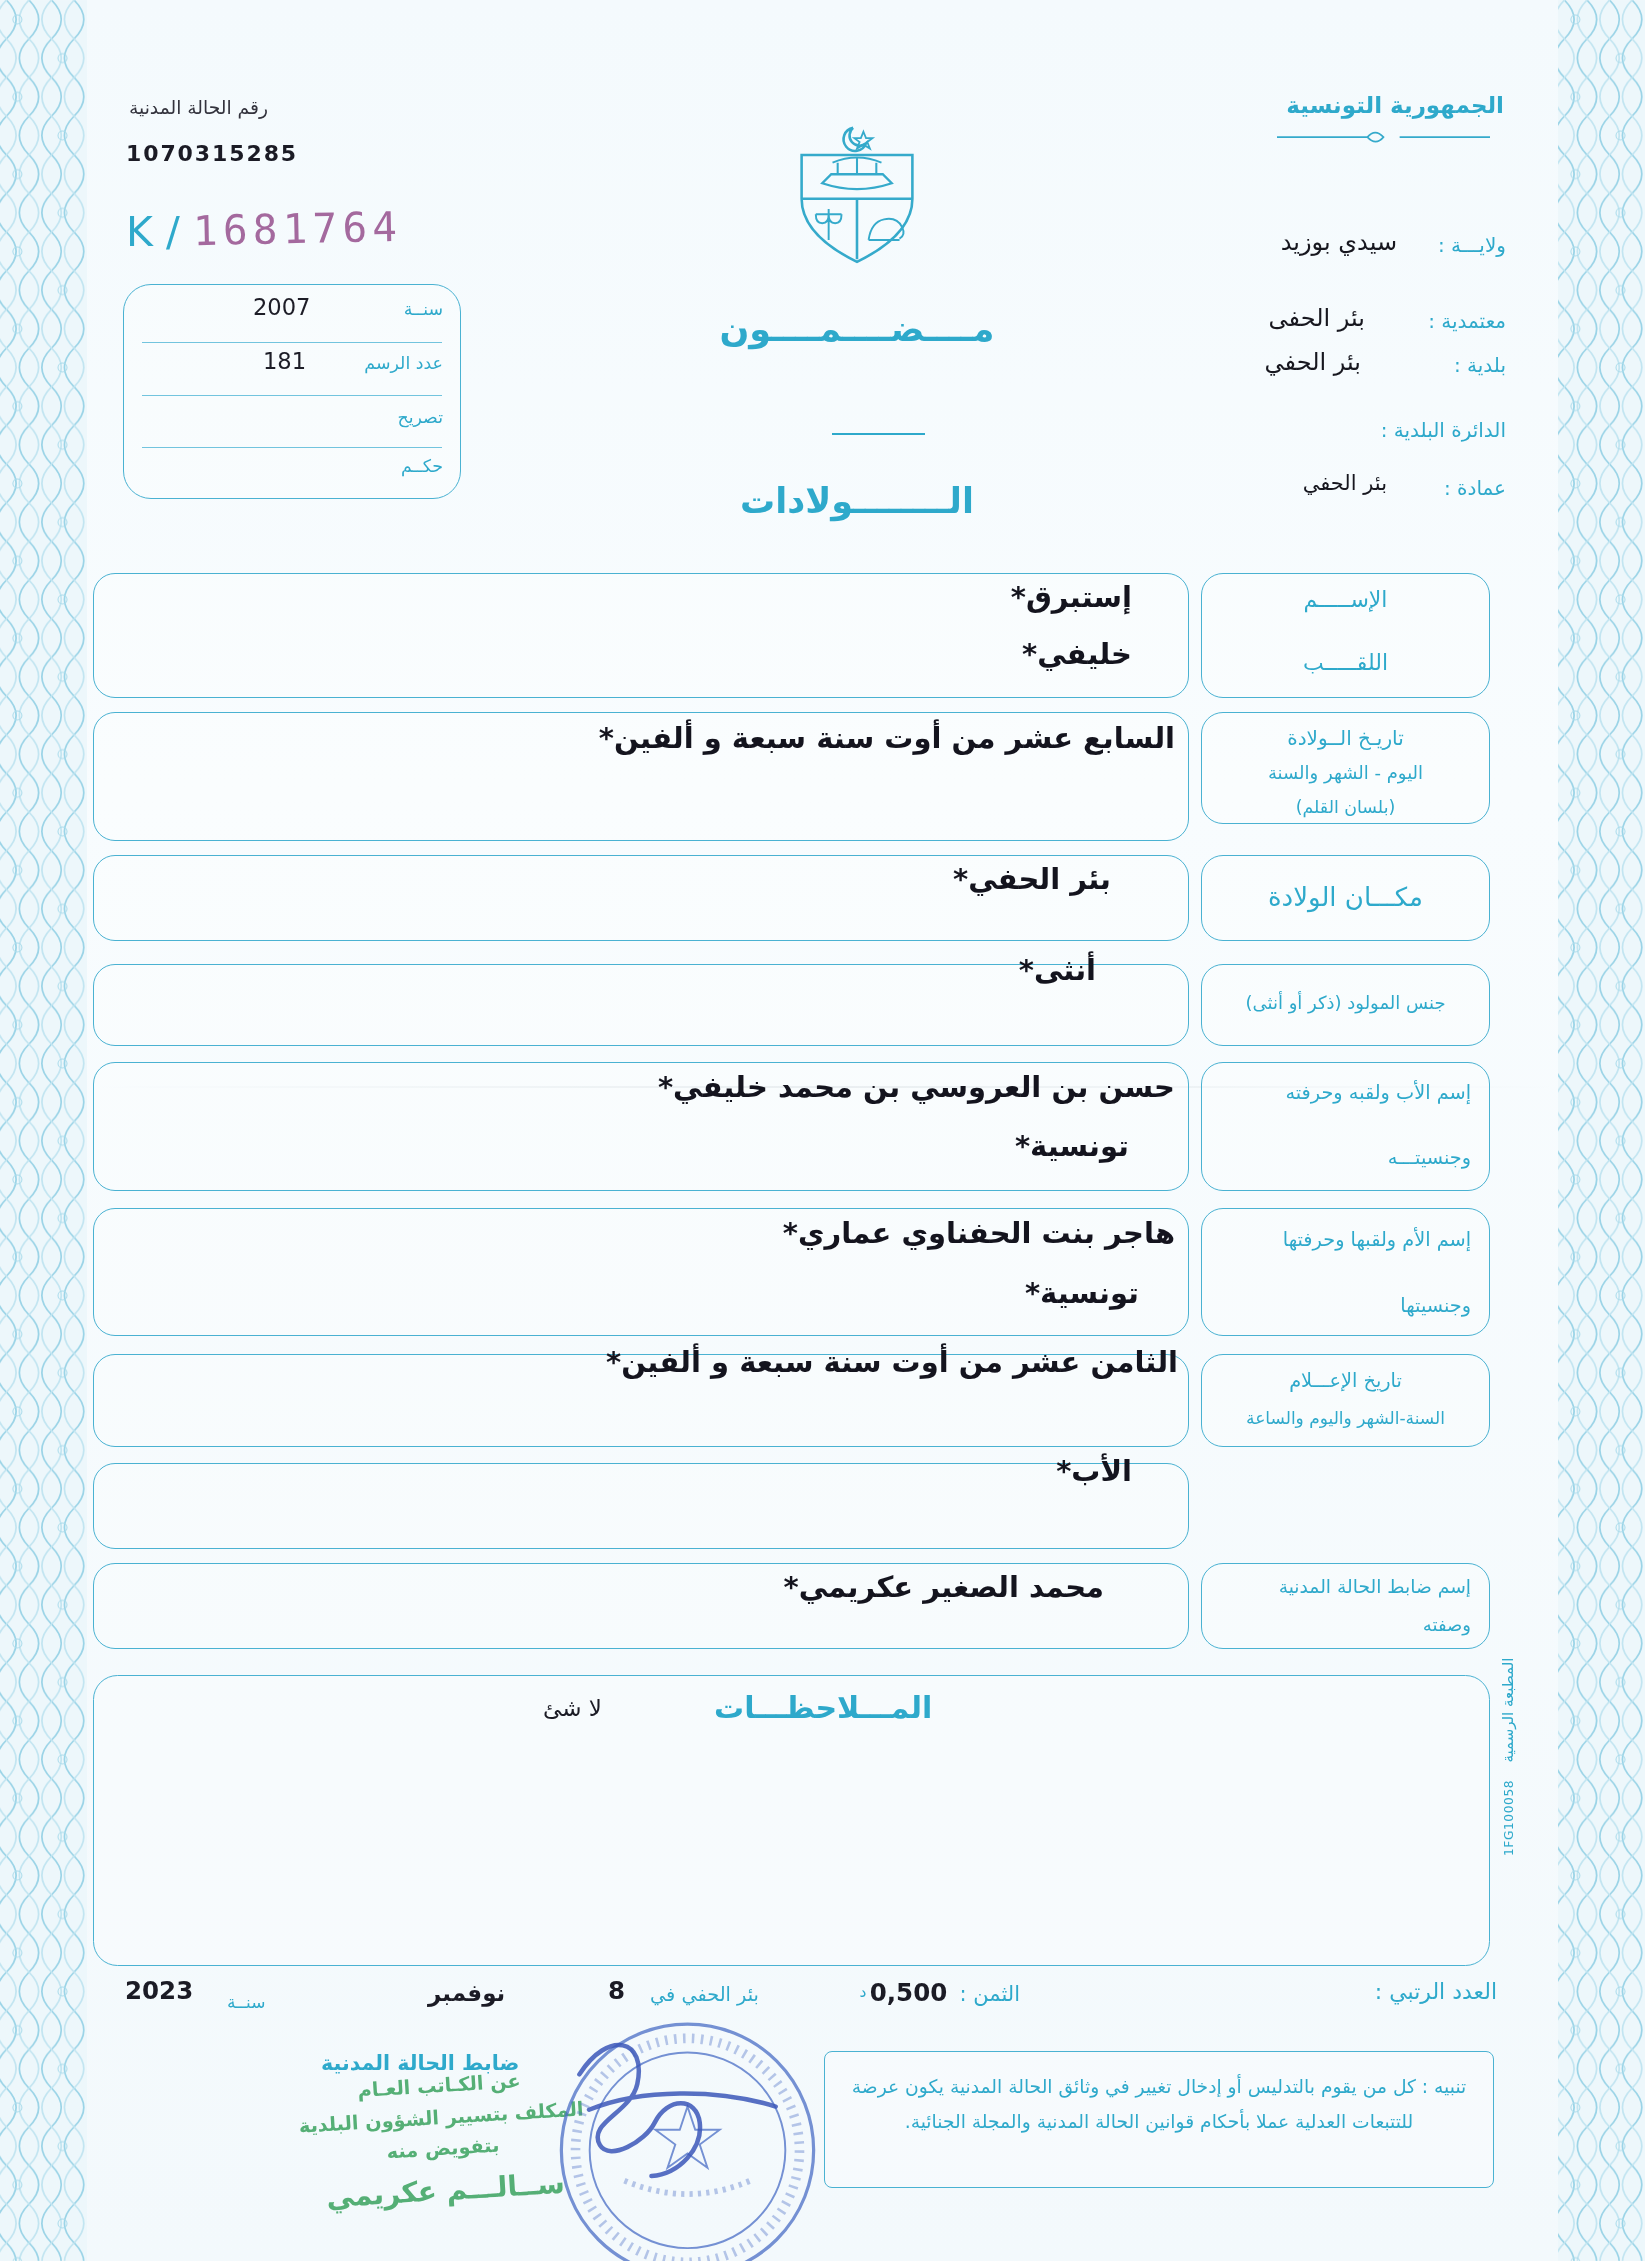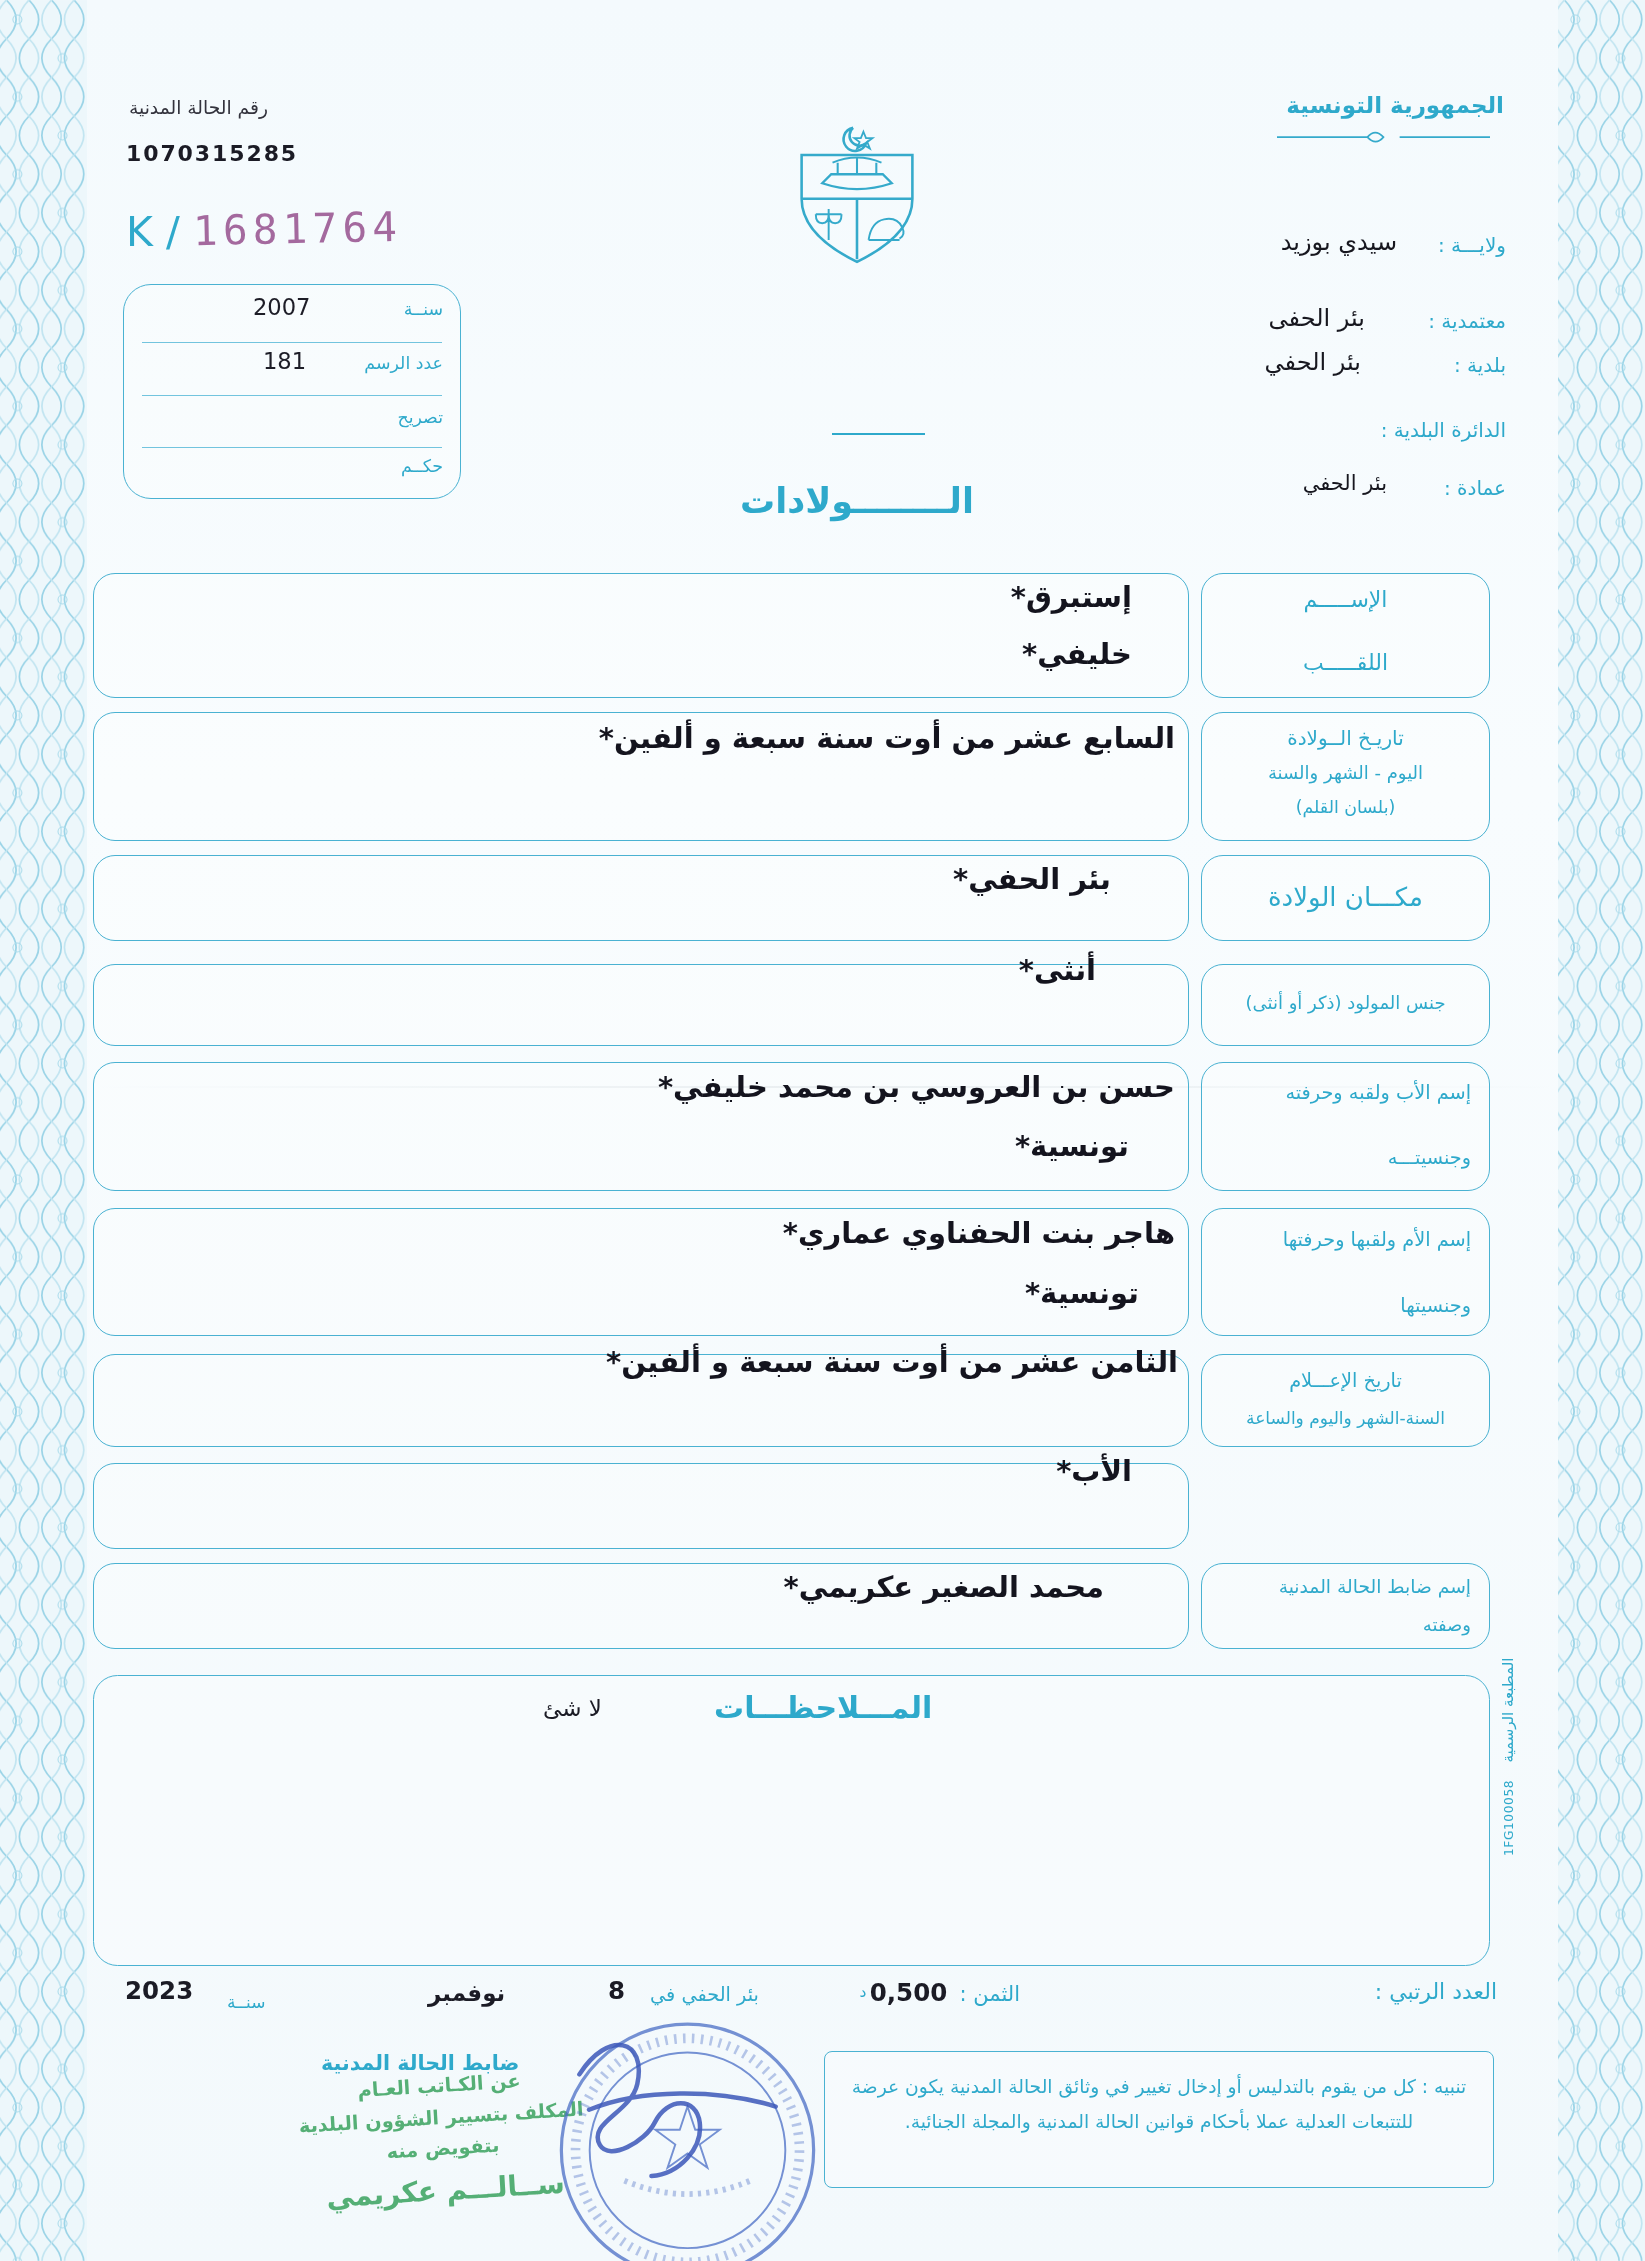--- a/index.html
+++ b/index.html
@@ -79,20 +79,21 @@
       <path d="M16 24 h86 v34 q0 28 -43 49 q-43 -21 -43 -49 z"></path>
       <path d="M16 58 h86 M59 58 v47"></path>
       <path d="M32 46 q27 9 54 0 l-7 -7 h-40 z" stroke-width="1.8"></path>
       <path d="M44 30 v9 M59 26 v13 M74 30 v9" stroke-width="1.6"></path>
       <path d="M40 30 q19 -8 38 0" stroke-width="1.5"></path>
       <path d="M37 66 v24 M27 70 h20 M27 70 q0 7 5 7 t5 -7 M37 70 q0 7 5 7 t5 -7" stroke-width="1.5"></path>
       <path d="M68 90 q2 -14 12 -16 q10 -2 14 6 q3 6 -2 9 m-24 1 h24" stroke-width="1.5"></path>
     </g>
   </svg>
 
+  <span class="title" style="top:309px;font-size:35px;letter-spacing:3.9px">مــــضــــمــــون</span>
   <div class="abs" style="left:832px;top:433px;width:93px;height:1.9px;background:#2ea9cb"></div>
   <span class="title" style="top:481px;font-size:35px">الــــــــولادات</span>
 
   <span class="abs nw" style="right:141px;top:92px;font-size:23px;font-weight:600;color:#2ea9cb;direction:rtl">الجمهورية التونسية</span>
   <svg class="abs" style="right:155px;top:128px" width="213" height="17" viewBox="0 0 330 26">
     <path d="M0 14 H140 M190 14 H330 M140 14 q12 -14 25 0 q-12 14 -25 0" stroke="#35aacb" stroke-width="2.5" fill="none"></path>
   </svg>
 
   <span class="rlab" style="right:139px;top:233px">ولايـــة :</span>
   <span class="rval" style="right:248px;top:228px">سيدي بوزيد</span>
@@ -106,21 +107,21 @@
 
   <div class="box" style="left:93px;top:573px;width:1096px;height:125px"></div>
   <div class="box" style="left:1201px;top:573px;width:289px;height:125px">
     <span class="lab" style="top:13px;font-size:22px">الإســـــم</span>
     <span class="lab" style="top:76px;font-size:22px">اللقـــــب</span>
   </div>
   <span class="val" style="right:513px;top:580px">إستبرق*</span>
   <span class="val" style="right:513px;top:637px">خليفي*</span>
 
   <div class="box" style="left:93px;top:712px;width:1096px;height:129px"></div>
-  <div class="box" style="left:1201px;top:712px;width:289px;height:129px">
+  <div class="box" style="left:1201px;top:712px;width:289px;height:112px">
     <span class="lab" style="top:13px;font-size:20px">تاريـخ الــولادة</span>
     <span class="lab" style="top:49px;font-size:18px">اليوم - الشهر والسنة</span>
     <span class="lab" style="top:84px;font-size:17.4px">(بلسان القلم)</span>
   </div>
   <span class="val" style="right:470px;top:721px">السابع عشر من أوت سنة سبعة و ألفين*</span>
 
   <div class="box" style="left:93px;top:855px;width:1096px;height:86px"></div>
   <div class="box" style="left:1201px;top:855px;width:289px;height:86px">
     <span class="lab" style="top:26px;font-size:26px">مكـــان الولادة</span>
   </div>

